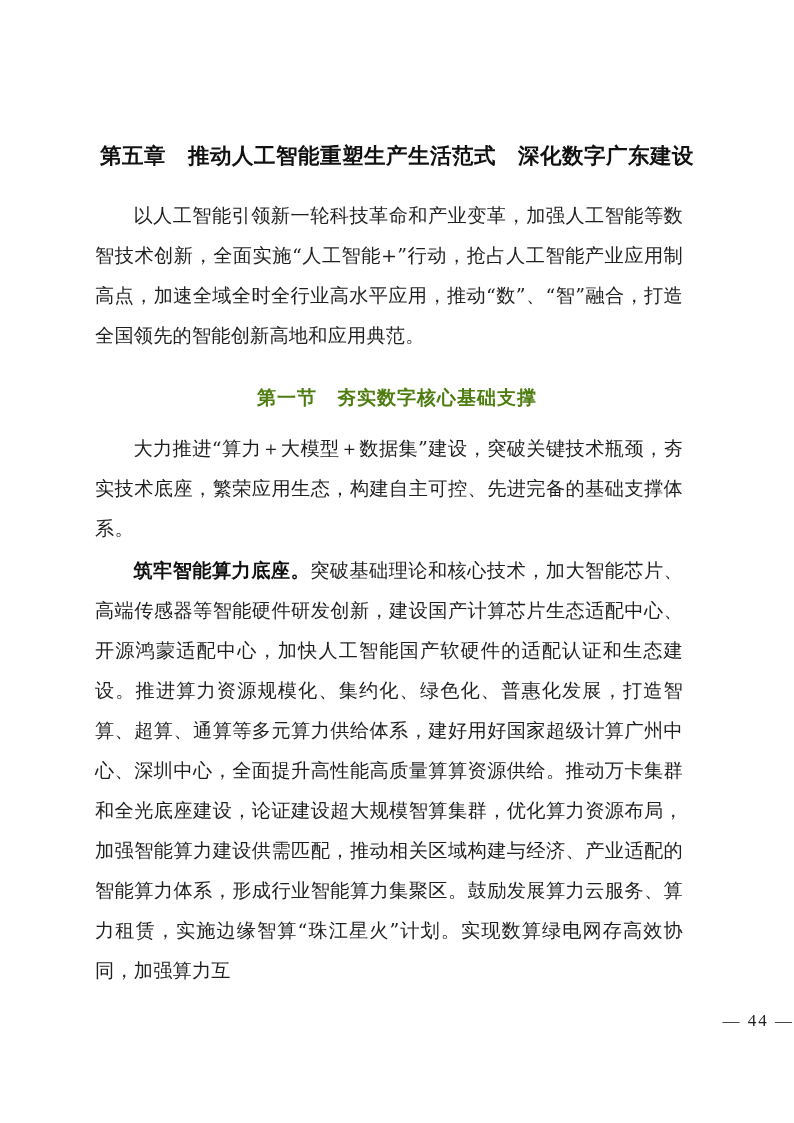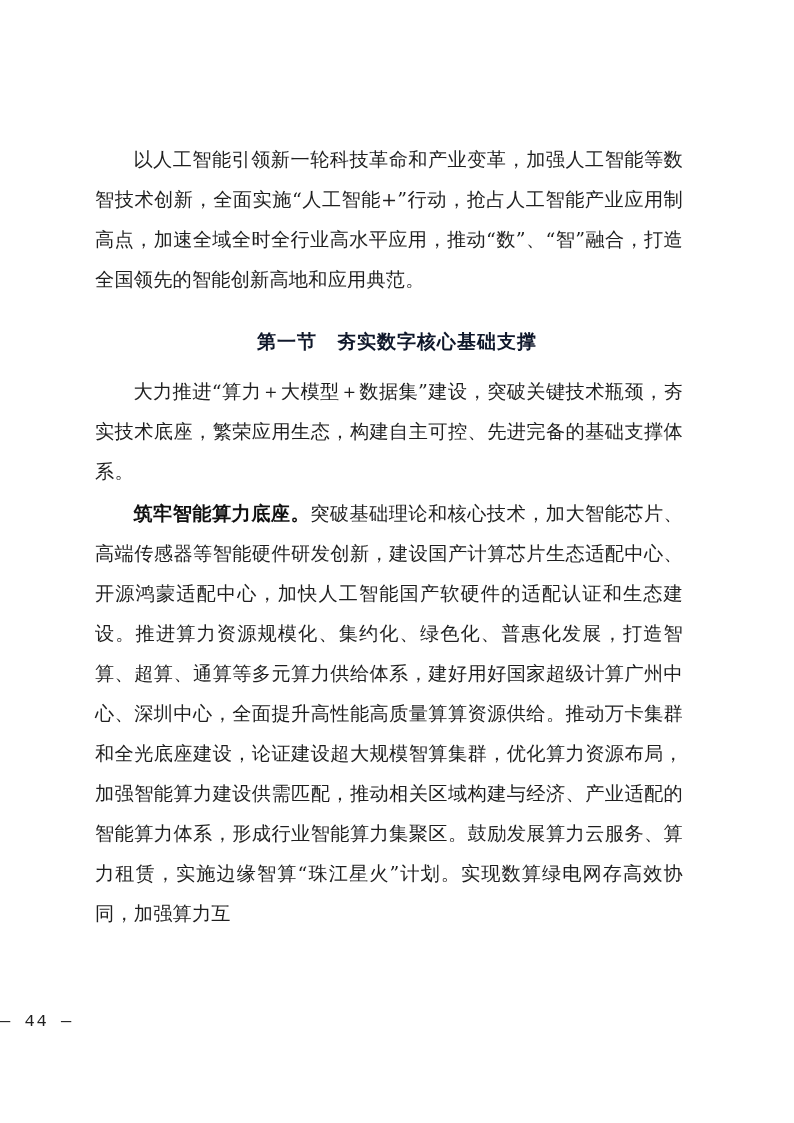--- a/index.html
+++ b/index.html
@@ -33,21 +33,21 @@
     margin: 0 0 24px 0;
     line-height: 1.5;
     white-space: pre;
   }
   .section-title {
     font-family: "DejaVu Serif", "Liberation Serif", serif;
     font-weight: bold;
     font-size: 19px;
     letter-spacing: 1px;
     text-align: center;
-    color: #0f172a;
+    color: #4d7c0f;
     margin: 26px 0 16px 0;
     line-height: 1.6;
     white-space: pre;
   }
   p.body-text {
     font-size: 19.2px;
     line-height: 40px;
     text-align: justify;
     text-align-last: left;
     text-justify: inter-ideograph;
@@ -61,32 +61,33 @@
   }
   .lead {
     font-weight: bold;
     color: #101010;
   }
   .page-number {
     position: absolute;
     left: 0;
     right: 0;
     bottom: 92px;
-    text-align: left;
+    text-align: right;
     font-size: 17px;
     color: #1f1f1f;
     letter-spacing: 2px;
-    font-family: Liberation Mono, monospace;
+    font-family: Liberation Serif, serif;
   }
 </style>
 </head>
 <body>
 
 <div class="page">
 
+  <h1 class="chapter-title">第五章　推动人工智能重塑生产生活范式　深化数字广东建设</h1>
 
   <p class="body-text">以人工智能引领新一轮科技革命和产业变革，加强人工智能等数智技术创新，全面实施“人工智能+”行动，抢占人工智能产业应用制高点，加速全域全时全行业高水平应用，推动“数”、“智”融合，打造全国领先的智能创新高地和应用典范。</p>
 
   <h2 class="section-title">第一节　夯实数字核心基础支撑</h2>
 
   <p class="body-text">大力推进“算力＋大模型＋数据集”建设，突破关键技术瓶颈，夯实技术底座，繁荣应用生态，构建自主可控、先进完备的基础支撑体系。</p>
 
   <p class="body-text tight"><span class="lead">筑牢智能算力底座。</span><span>突破基础理论和核心技术，加大智能芯片、高端传感器等智能硬件研发创新，建设国产计算芯片生态适配中心、开源鸿蒙适配中心，加快人工智能国产软硬件的适配认证和生态建设。推进算力资源规模化、集约化、绿色化、普惠化发展，打造智算、超算、通算等多元算力供给体系，建好用好国家超级计算广州中心、深圳中心，全面提升高性能高质量算算资源供给。推动万卡集群和全光底座建设，论证建设超大规模智算集群，优化算力资源布局，加强智能算力建设供需匹配，推动相关区域构建与经济、产业适配的智能算力体系，形成行业智能算力集聚区。鼓励发展算力云服务、算力租赁，实施边缘智算“珠江星火”计划。实现数算绿电网存高效协同，加强算力互</span></p>
 
   <div class="page-number">— 44 —</div>

